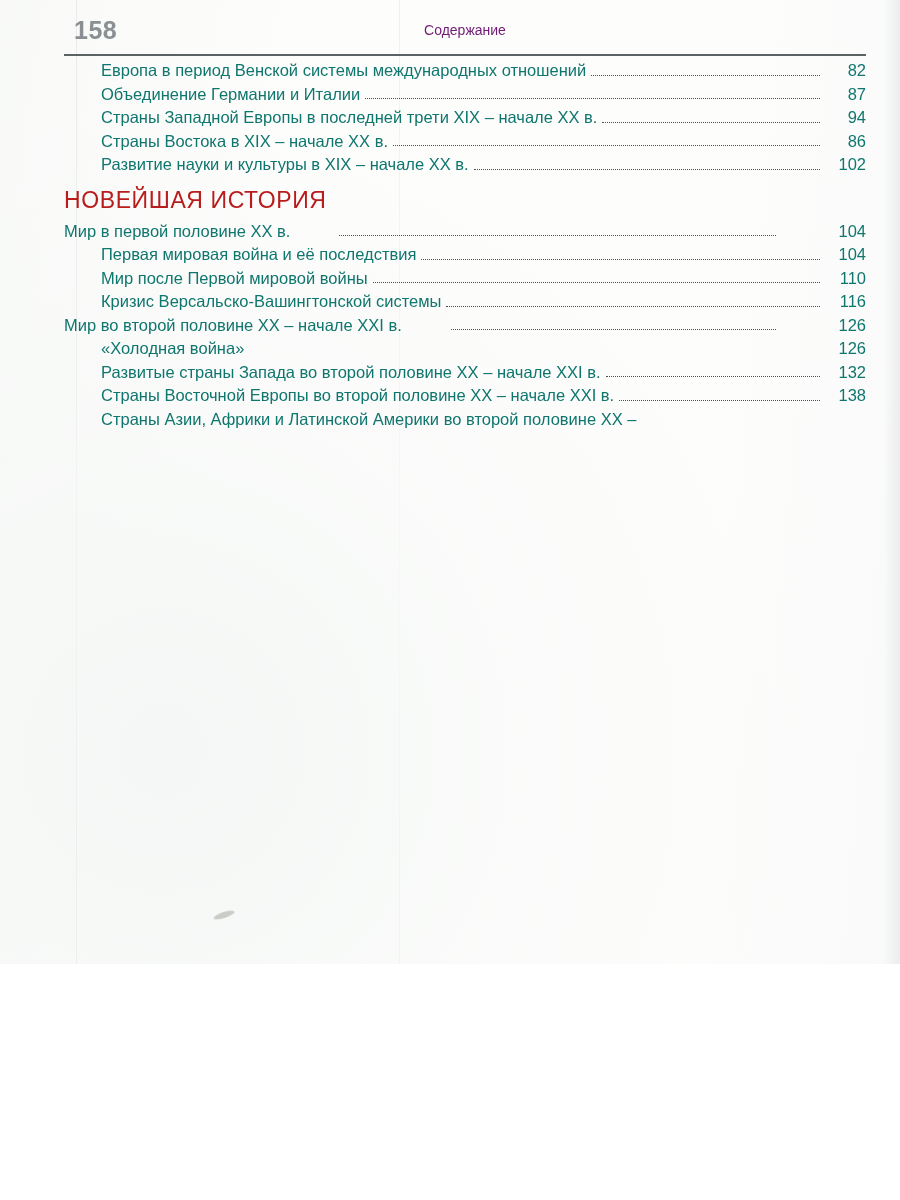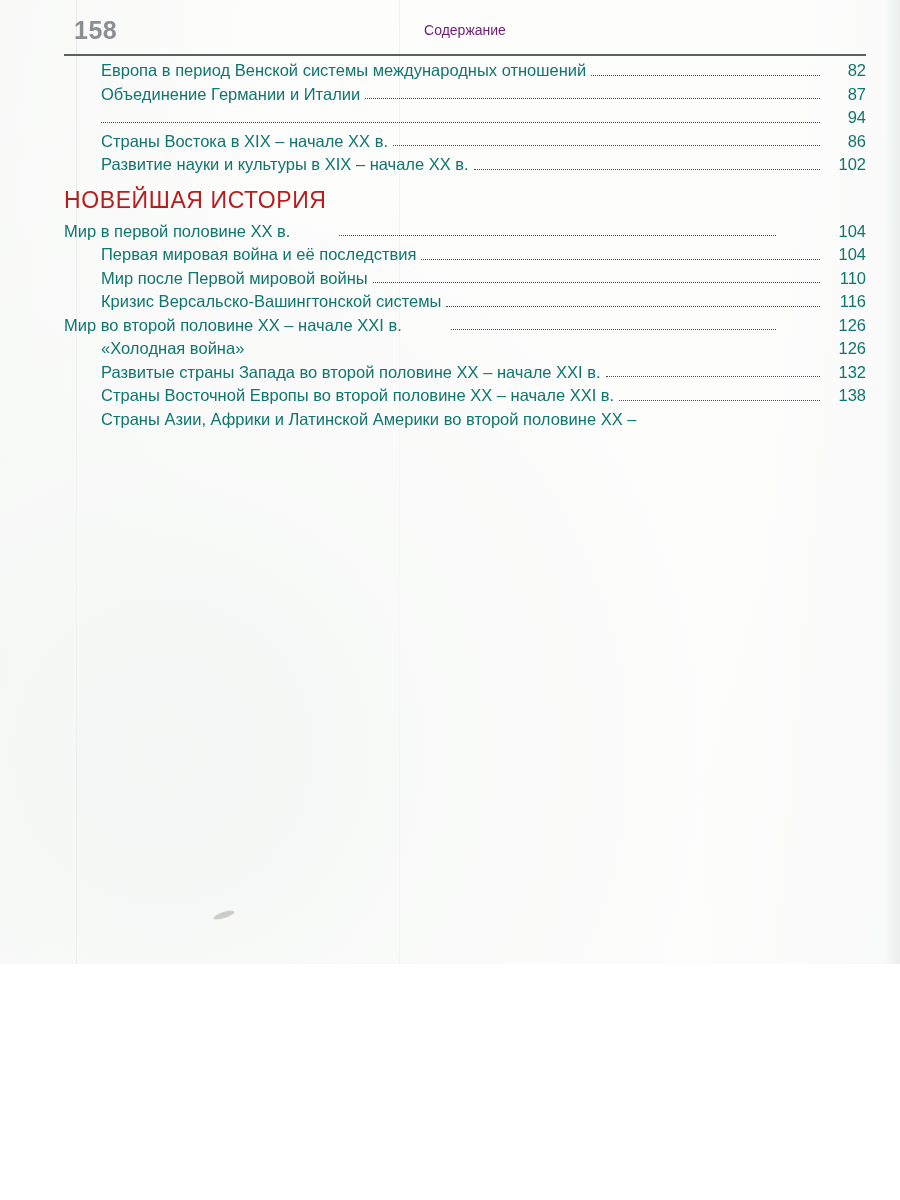--- a/index.html
+++ b/index.html
@@ -196,20 +196,21 @@
       <span class="title">Европа в период Венской системы международных отношений</span>
       <span class="dots"></span>
       <span class="page-no">82</span>
     </div>
     <div class="toc-line lvl-2">
       <span class="title">Объединение Германии и Италии</span>
       <span class="dots"></span>
       <span class="page-no">87</span>
     </div>
     <div class="toc-line lvl-2">
+      <span class="title">Страны Западной Европы в последней трети XIX – начале XX в.</span>
       <span class="dots"></span>
       <span class="page-no">94</span>
     </div>
     <div class="toc-line lvl-2">
       <span class="title">Страны Востока в XIX – начале XX в.</span>
       <span class="dots"></span>
       <span class="page-no">86</span>
     </div>
     <div class="toc-line lvl-2">
       <span class="title">Развитие науки и культуры в XIX – начале XX в.</span>

